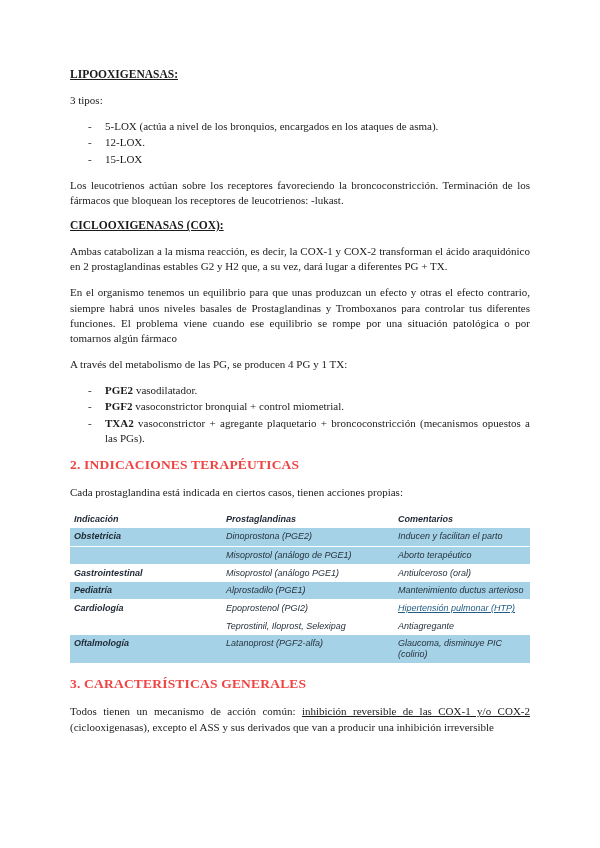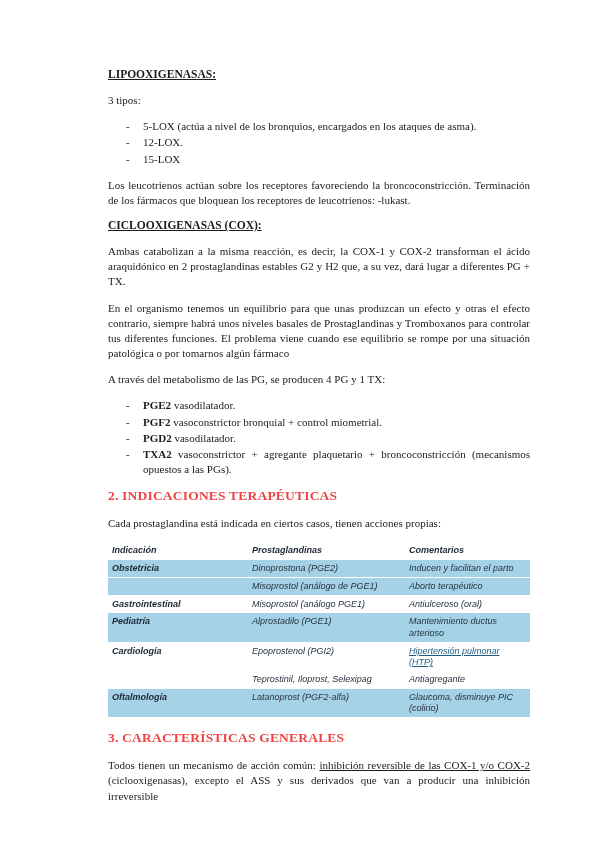--- a/index.html
+++ b/index.html
@@ -7,21 +7,21 @@
     padding: 0;
     background: #ffffff;
     width: 600px;
     height: 848px;
     overflow: hidden;
   }
   .page {
     box-sizing: border-box;
     width: 600px;
     height: 696px;
-    padding: 68px 70px 0 108px;
+    padding: 68px 70px 0 70px;
     font-family: "Liberation Serif", serif;
     color: #1b1b1b;
   }
   p {
     font-size: 11px;
     line-height: 1.38;
     text-align: justify;
     margin: 0 0 11px 0;
   }
   .uheading {
@@ -108,21 +108,20 @@
 
   <div class="uheading">CICLOOXIGENASAS (COX):</div>
 
   <p>Ambas catabolizan a la misma reacción, es decir, la COX-1 y COX-2 transforman el ácido araquidónico en 2 prostaglandinas estables G2 y H2 que, a su vez, dará lugar a diferentes PG + TX.</p>
   <p>En el organismo tenemos un equilibrio para que unas produzcan un efecto y otras el efecto contrario, siempre habrá unos niveles basales de Prostaglandinas y Tromboxanos para controlar tus diferentes funciones. El problema viene cuando ese equilibrio se rompe por una situación patológica o por tomarnos algún fármaco</p>
   <p>A través del metabolismo de las PG, se producen 4 PG y 1 TX:</p>
 
   <ul class="dash">
     <li><b>PGE2</b><span> vasodilatador.</span></li>
     <li><b>PGF2</b><span> vasoconstrictor bronquial + control miometrial.</span></li>
-    <li><b>PGD2</b><span> vasodilatador.</span></li>
     <li><b>TXA2</b><span> vasoconstrictor + agregante plaquetario + broncoconstricción (mecanismos opuestos a las PGs).</span></li>
   </ul>
 
   <h2>2. INDICACIONES TERAPÉUTICAS</h2>
 
   <p>Cada prostaglandina está indicada en ciertos casos, tienen acciones propias:</p>
 
   <table class="ptable">
     <colgroup>
         <col class="c1">

